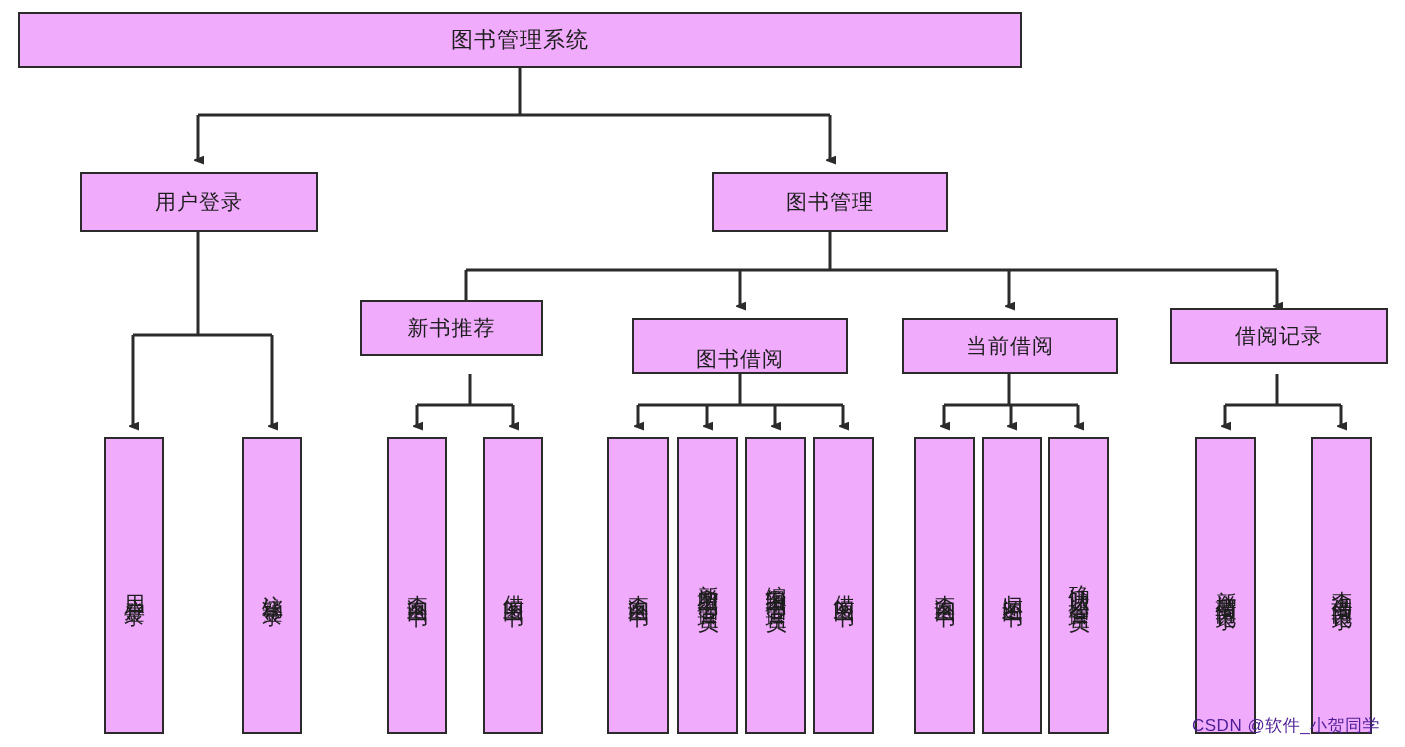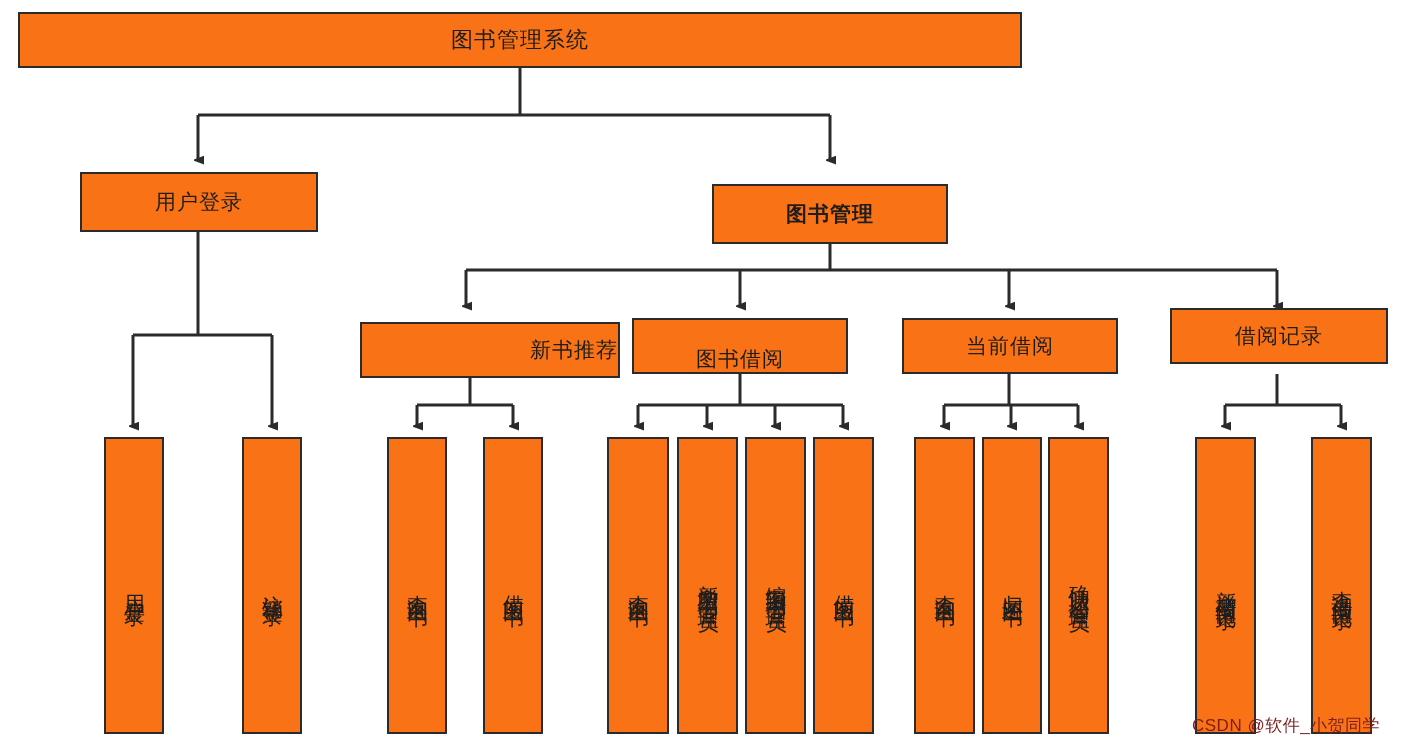--- a/index.html
+++ b/index.html
@@ -23,21 +23,21 @@
     position: absolute;
     left: 0;
     top: 0;
     width: 1405px;
     height: 747px;
     pointer-events: none;
   }
   .node {
     position: absolute;
     box-sizing: border-box;
-    background: #f97316;
+    background: #f0abfc;
     border: 2px solid #2b2b2b;
     display: flex;
     align-items: center;
     justify-content: center;
     z-index: 2;
   }
   .node-label {
     font-size: 21px;
     line-height: 1.18;
     color: #1d1d1d;
@@ -51,21 +51,21 @@
     letter-spacing: 4px;
     white-space: nowrap;
     font-size: 21px;
   }
   .node.root .node-label {
     font-size: 22px;
   }
   .watermark {
     position: absolute;
     font-size: 17px;
-    color: #7f1d1d;
+    color: #4c1d95;
     white-space: nowrap;
     z-index: 5;
     letter-spacing: 0.5px;
   }
 </style>
 </head>
 <body>
 
 <div id="canvas">
 
@@ -119,25 +119,25 @@
     </g>
   </svg>
 
   <div class="node root" style="left:18px; top:12px; width:1004px; height:56px;">
     <span class="node-label">图书管理系统</span>
   </div>
 
   <div class="node" style="left:80px; top:172px; width:238px; height:60px;">
     <span class="node-label">用户登录</span>
   </div>
-  <div class="node" style="left:712px; top:184px; width:236px; height:60px;font-weight:bold;">
+  <div class="node" style="left:712px; top:172px; width:236px; height:60px;">
     <span class="node-label">图书管理</span>
   </div>
 
-  <div class="node" style="left:360px; top:322px; width:260px; height:56px;justify-content:flex-end;">
+  <div class="node" style="left:360px; top:300px; width:183px; height:56px;">
     <span class="node-label">新书推荐</span>
   </div>
   <div class="node" style="left:632px; top:318px; width:216px; height:56px;align-items:flex-end;">
     <span class="node-label">图书借阅</span>
   </div>
   <div class="node" style="left:902px; top:318px; width:216px; height:56px;">
     <span class="node-label">当前借阅</span>
   </div>
   <div class="node" style="left:1170px; top:308px; width:218px; height:56px;">
     <span class="node-label">借阅记录</span>

